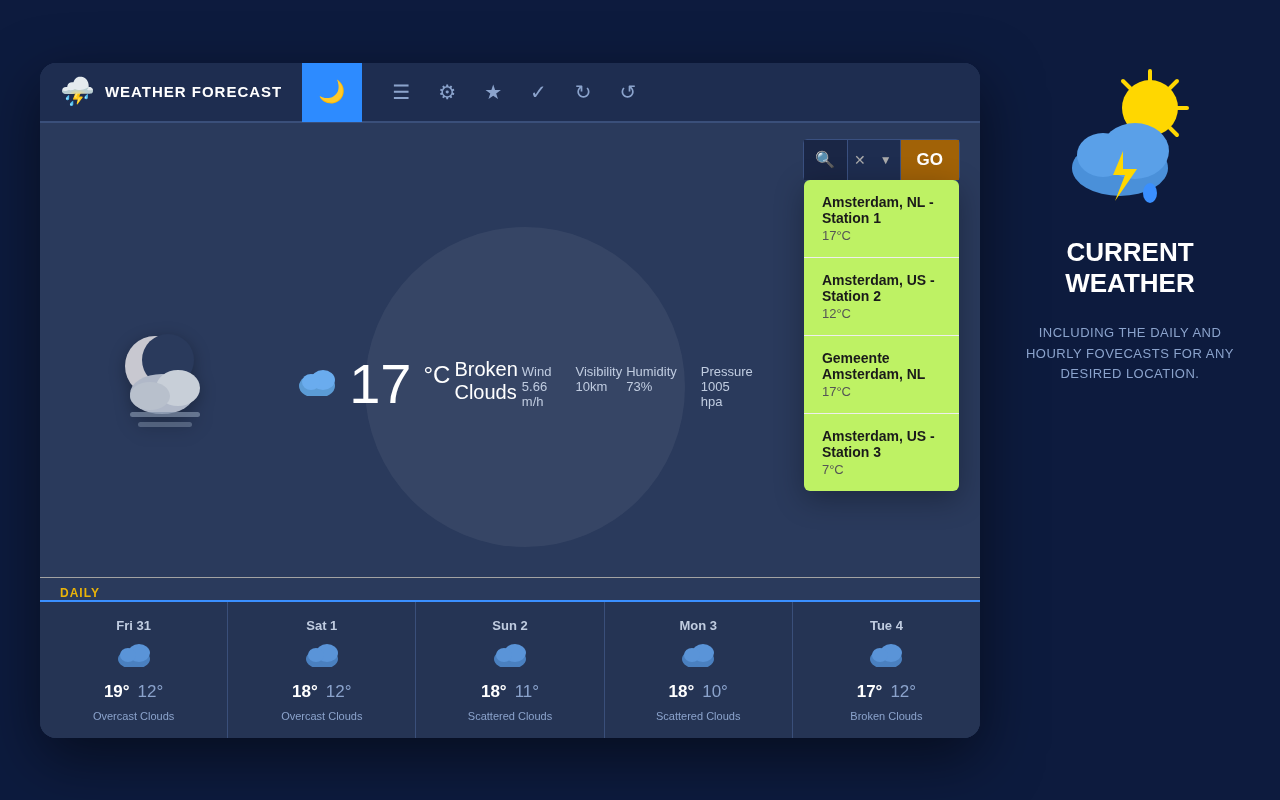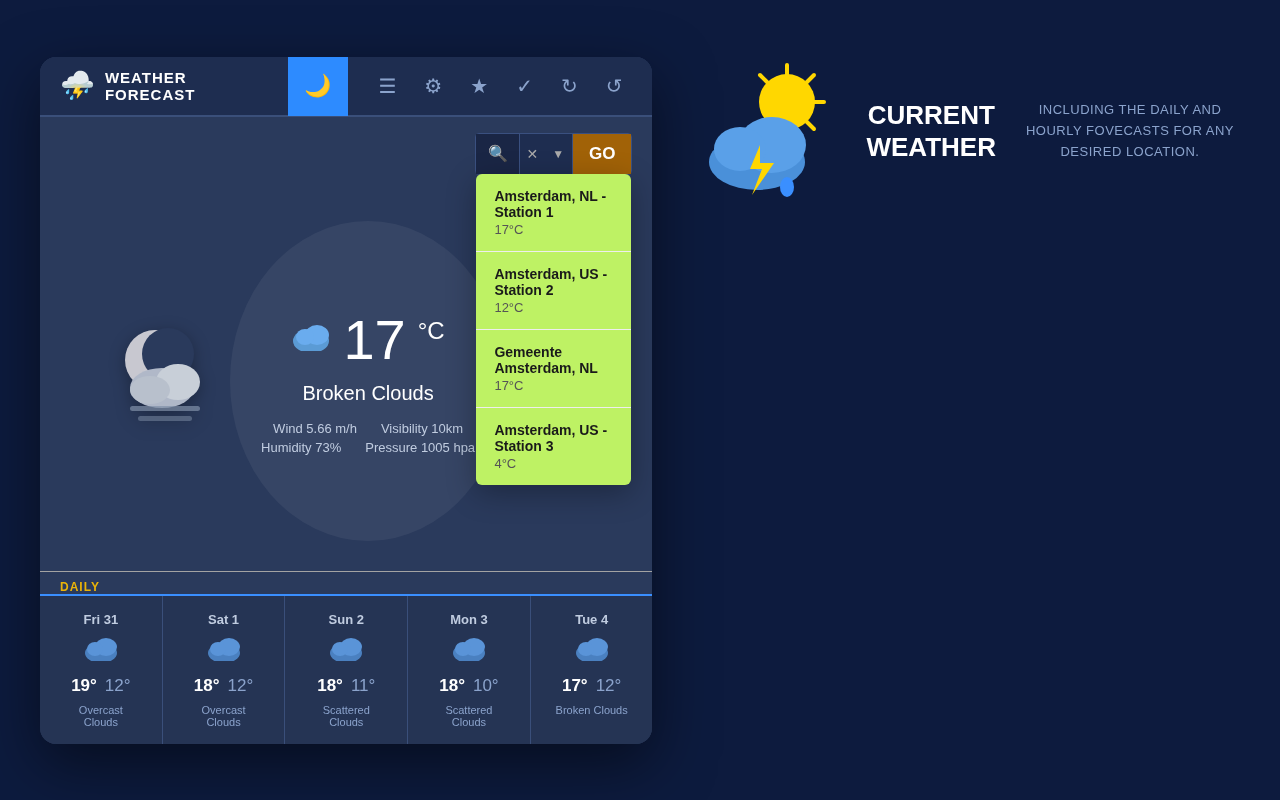--- a/index.html
+++ b/index.html
@@ -201,21 +201,21 @@
       filter: drop-shadow(0 4px 8px rgba(0,0,0,0.3));
     }
 
     
     .weather-circle {
       width: 320px;
       height: 320px;
       border-radius: 50%;
       background: rgba(255,255,255,0.06);
       display: flex;
-      flex-direction: column;
+      flex-direction: row;
       align-items: center;
       justify-content: center;
       gap: 4px;
     }
 
     .temp-row {
       display: flex;
       align-items: center;
       gap: 12px;
       margin-bottom: 6px;
@@ -308,21 +308,21 @@
 
     .forecast-condition {
       color: #8ba3cc;
       font-size: 11px;
       text-align: center;
     }
 
     
     .right-panel {
       display: flex;
-      flex-direction: row;
+      flex-direction: column;
       align-items: center;
       gap: 24px;
       flex-shrink: 0;
     }
 
     .right-title {
       color: white;
       font-size: 26px;
       font-weight: 700;
       text-align: center;
@@ -382,21 +382,21 @@
           <div class="dropdown-item">
             <div class="dropdown-city">Amsterdam, US - Station 2</div>
             <div class="dropdown-temp">12°C</div>
           </div>
           <div class="dropdown-item">
             <div class="dropdown-city">Gemeente Amsterdam, NL</div>
             <div class="dropdown-temp">17°C</div>
           </div>
           <div class="dropdown-item">
             <div class="dropdown-city">Amsterdam, US - Station 3</div>
-            <div class="dropdown-temp">4°C</div>
+            <div class="dropdown-temp">7°C</div>
           </div>
         </div>
       </div>
     </div>
 
     <div class="main-content">
 
       <div class="weather-icon-left">
         <svg width="130" height="130" viewBox="0 0 130 130">
 

